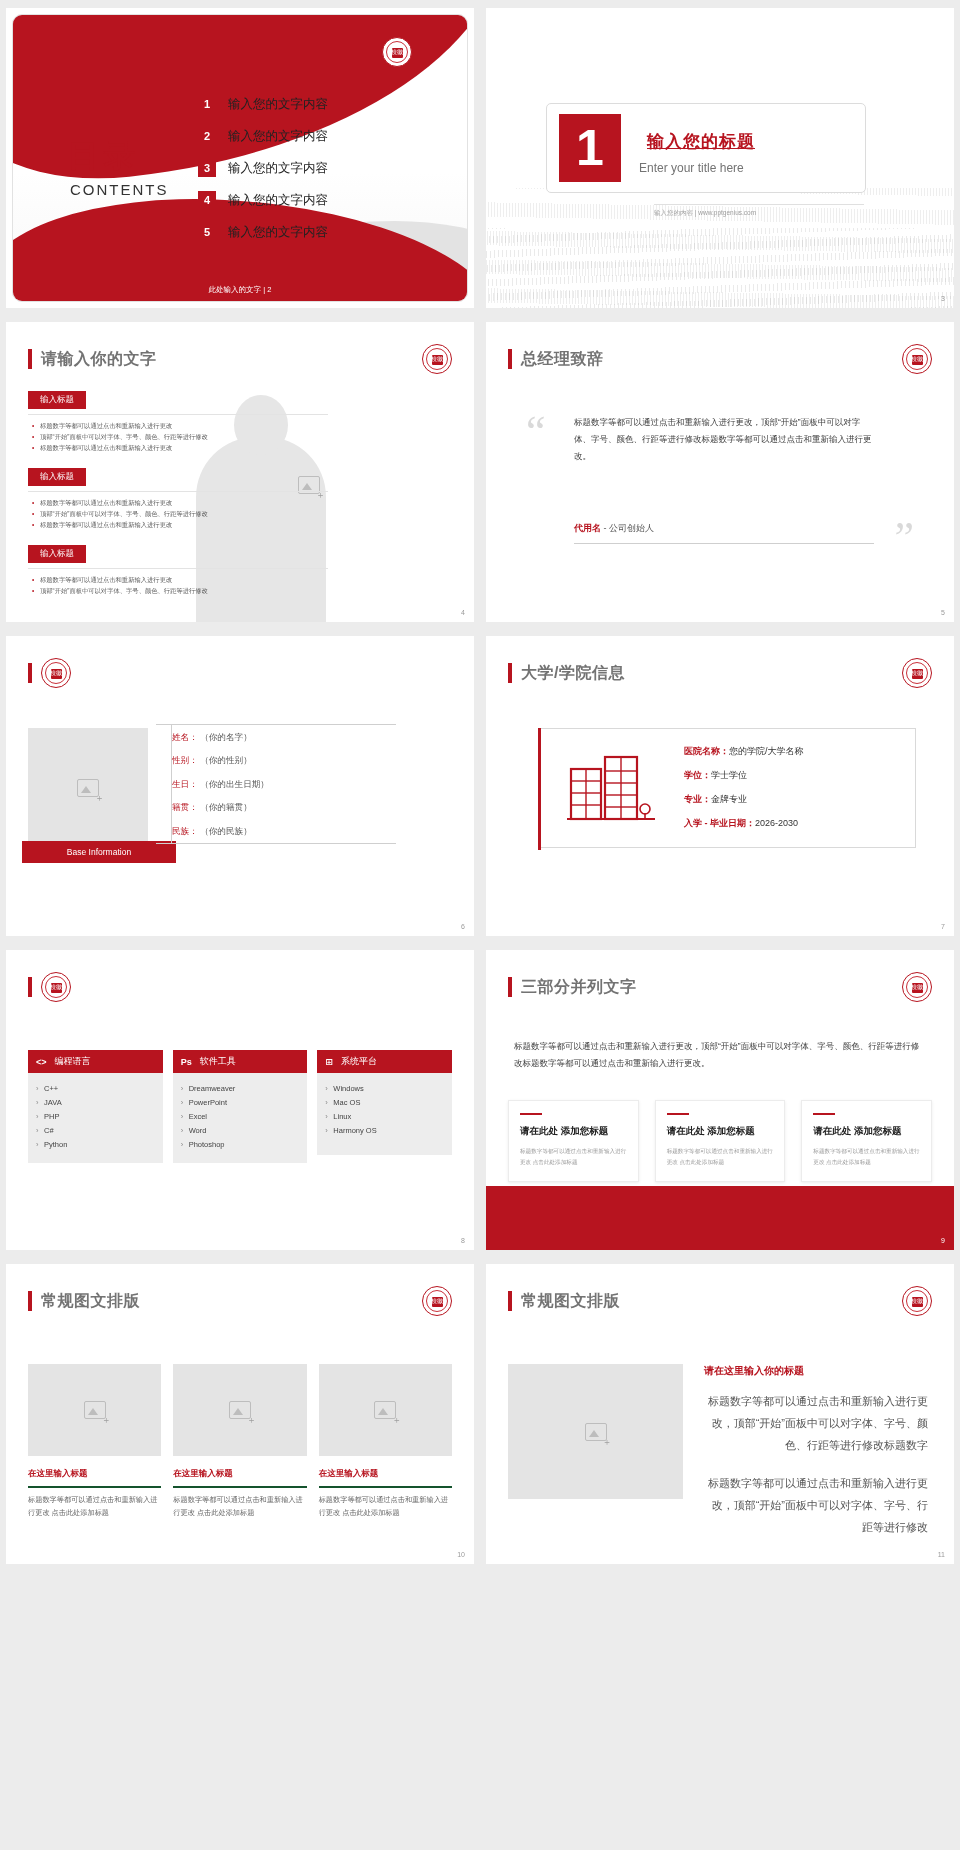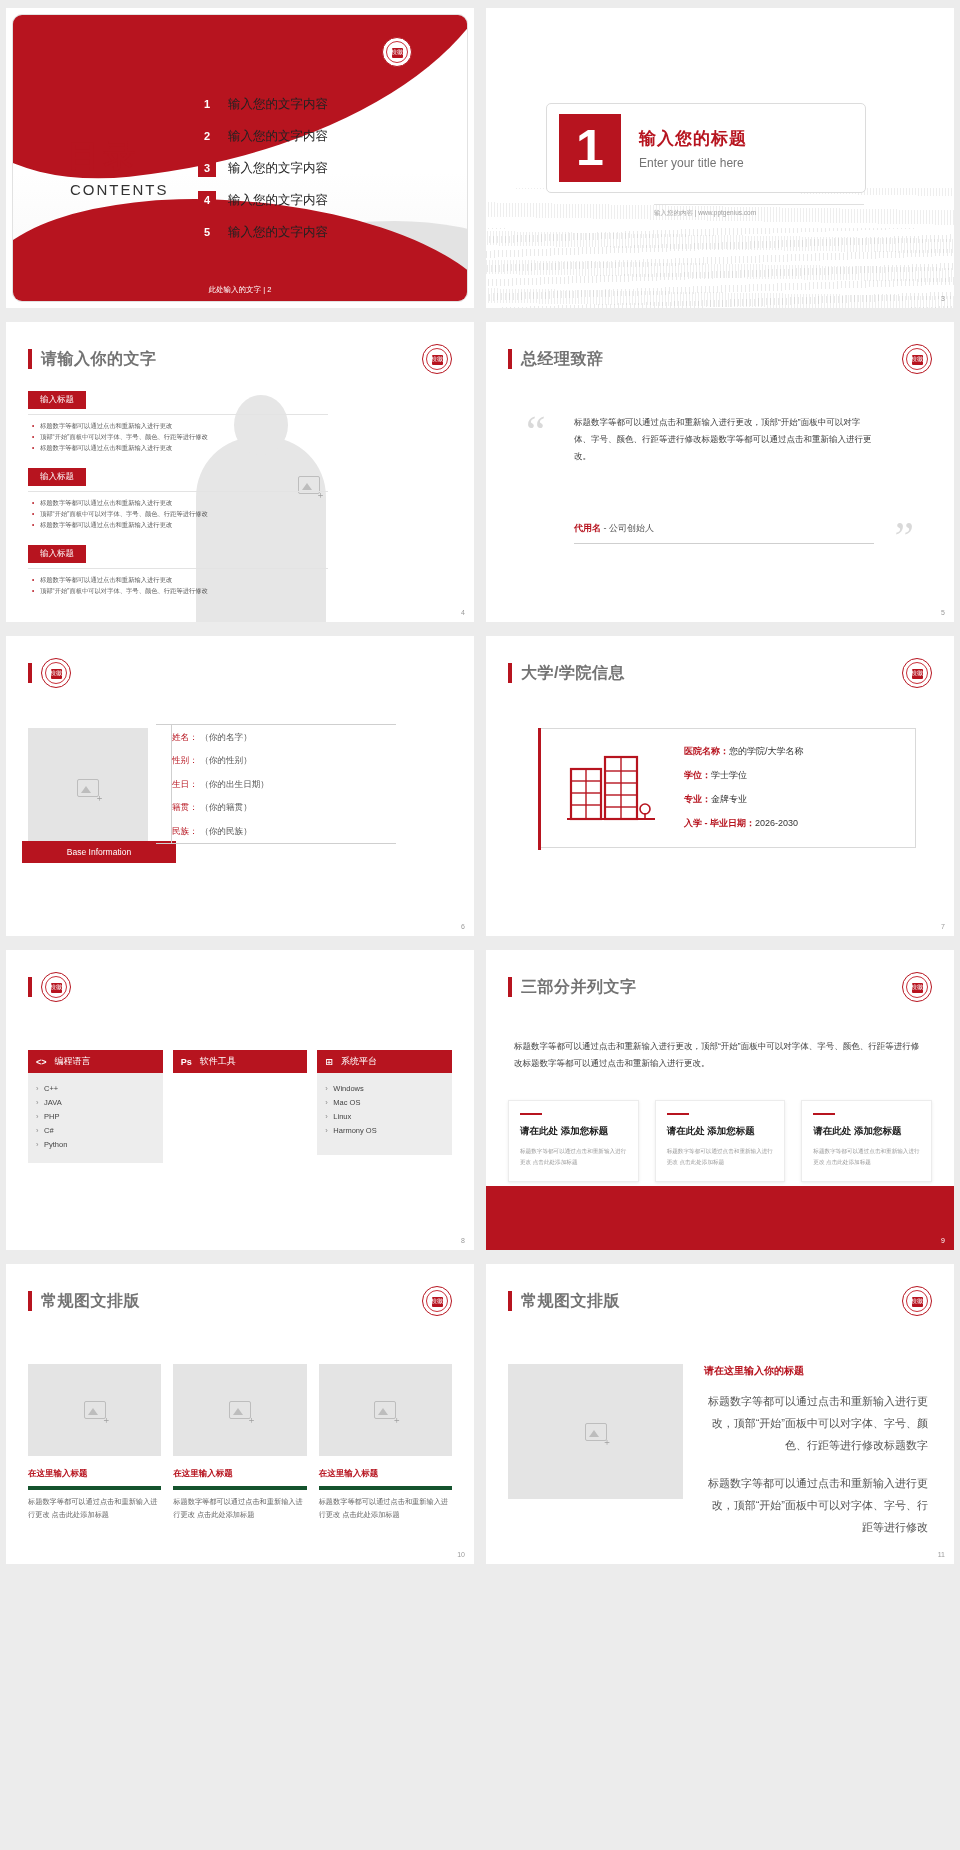--- a/index.html
+++ b/index.html
@@ -227,22 +227,23 @@
     align-items: center;
     justify-content: center;
     margin-left: 12px;
     line-height: 1;
   }
   .s2 .txts { margin-left: 18px; }
   .s2 .txts .cn {
     font-size: 17px;
     color: #b7141f;
     font-weight: bold;
-    margin: 0;
+    margin: 8px;
     letter-spacing: 1px;
+    text-decoration: underline;
   }
   .s2 .txts .en {
     font-size: 12px;
     color: #737373;
     margin: 6px 0 0 0;
   }
   .s2 .sub {
     position: absolute;
     left: 168px; top: 196px;
     font-size: 6.5px;
@@ -492,21 +493,21 @@
     background: #e4e4e4;
     position: relative;
   }
   .s9 .cap {
     margin-top: 12px;
     font-size: 8.5px;
     color: #b7141f;
     font-weight: bold;
   }
   .s9 .cap-u {
-    border-bottom: 4px solid #14532d;
+    border-bottom: 2px solid #14532d;
     padding-bottom: 6px;
     margin-bottom: 6px;
   }
   .s9 .desc {
     font-size: 7.2px;
     color: #666;
     line-height: 1.8;
   }
   
   .s10 .ph {
@@ -774,20 +775,29 @@
               <li>C#</li>
               <li>Python</li>
             </ul>
           </div>
         </div>
         <div class="col">
           <div class="chead">
             <span class="ico">Ps</span>
             <span>软件工具</span>
           </div>
+          <div class="cbody">
+            <ul>
+              <li>Dreamweaver</li>
+              <li>PowerPoint</li>
+              <li>Excel</li>
+              <li>Word</li>
+              <li>Photoshop</li>
+            </ul>
+          </div>
         </div>
         <div class="col">
           <div class="chead">
             <span class="ico">⊞</span>
             <span>系统平台</span>
           </div>
           <div class="cbody">
             <ul>
               <li>Windows</li>
               <li>Mac OS</li>

